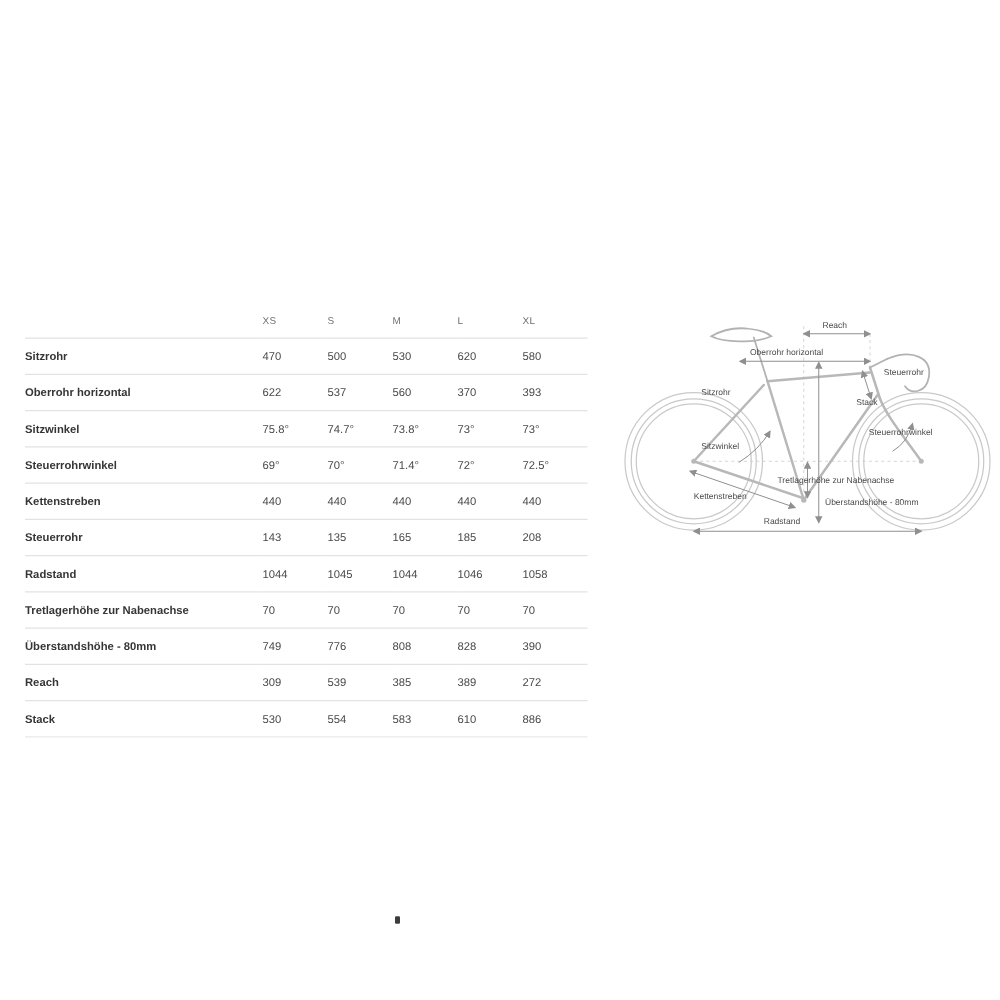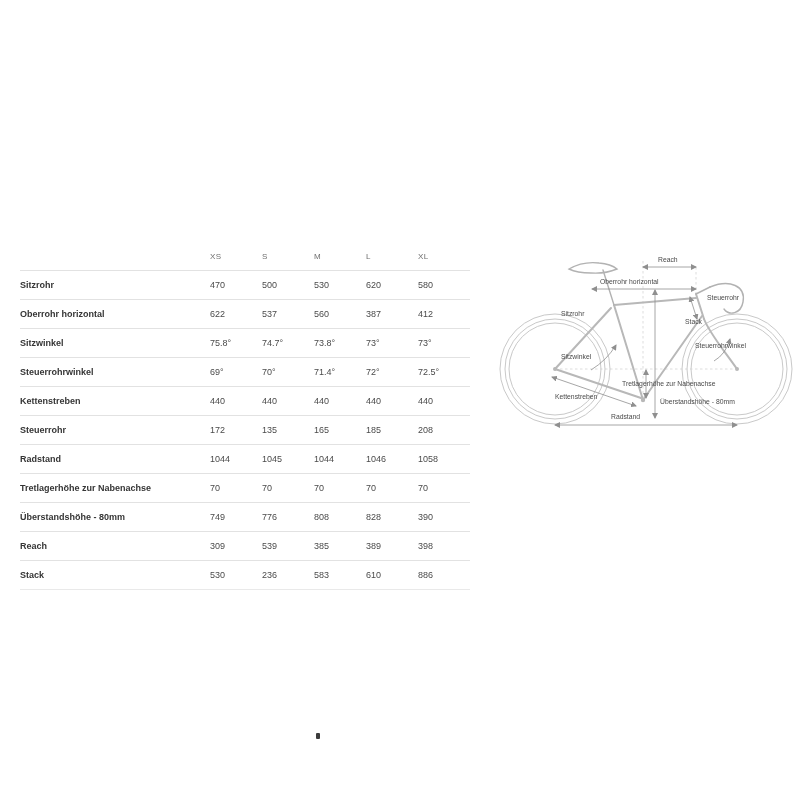--- a/index.html
+++ b/index.html
@@ -63,22 +63,22 @@
           <td>500</td>
           <td>530</td>
           <td>620</td>
           <td>580</td>
         </tr>
         <tr>
           <td class="lbl">Oberrohr horizontal</td>
           <td>622</td>
           <td>537</td>
           <td>560</td>
-          <td>387</td>
-          <td>412</td>
+          <td>370</td>
+          <td>393</td>
         </tr>
         <tr>
           <td class="lbl">Sitzwinkel</td>
           <td>75.8°</td>
           <td>74.7°</td>
           <td>73.8°</td>
           <td>73°</td>
           <td>73°</td>
         </tr>
         <tr>
@@ -92,21 +92,21 @@
         <tr>
           <td class="lbl">Kettenstreben</td>
           <td>440</td>
           <td>440</td>
           <td>440</td>
           <td>440</td>
           <td>440</td>
         </tr>
         <tr>
           <td class="lbl">Steuerrohr</td>
-          <td>172</td>
+          <td>143</td>
           <td>135</td>
           <td>165</td>
           <td>185</td>
           <td>208</td>
         </tr>
         <tr>
           <td class="lbl">Radstand</td>
           <td>1044</td>
           <td>1045</td>
           <td>1044</td>
@@ -128,26 +128,26 @@
           <td>808</td>
           <td>828</td>
           <td>390</td>
         </tr>
         <tr>
           <td class="lbl">Reach</td>
           <td>309</td>
           <td>539</td>
           <td>385</td>
           <td>389</td>
-          <td>398</td>
+          <td>272</td>
         </tr>
         <tr>
           <td class="lbl">Stack</td>
           <td>530</td>
-          <td>236</td>
+          <td>554</td>
           <td>583</td>
           <td>610</td>
           <td>886</td>
         </tr>
       </tbody>
   </table>
 </div>
 
 <svg class="bike-diagram" width="305" height="195" viewBox="0 0 305 195" xmlns="http://www.w3.org/2000/svg">
   <defs>

